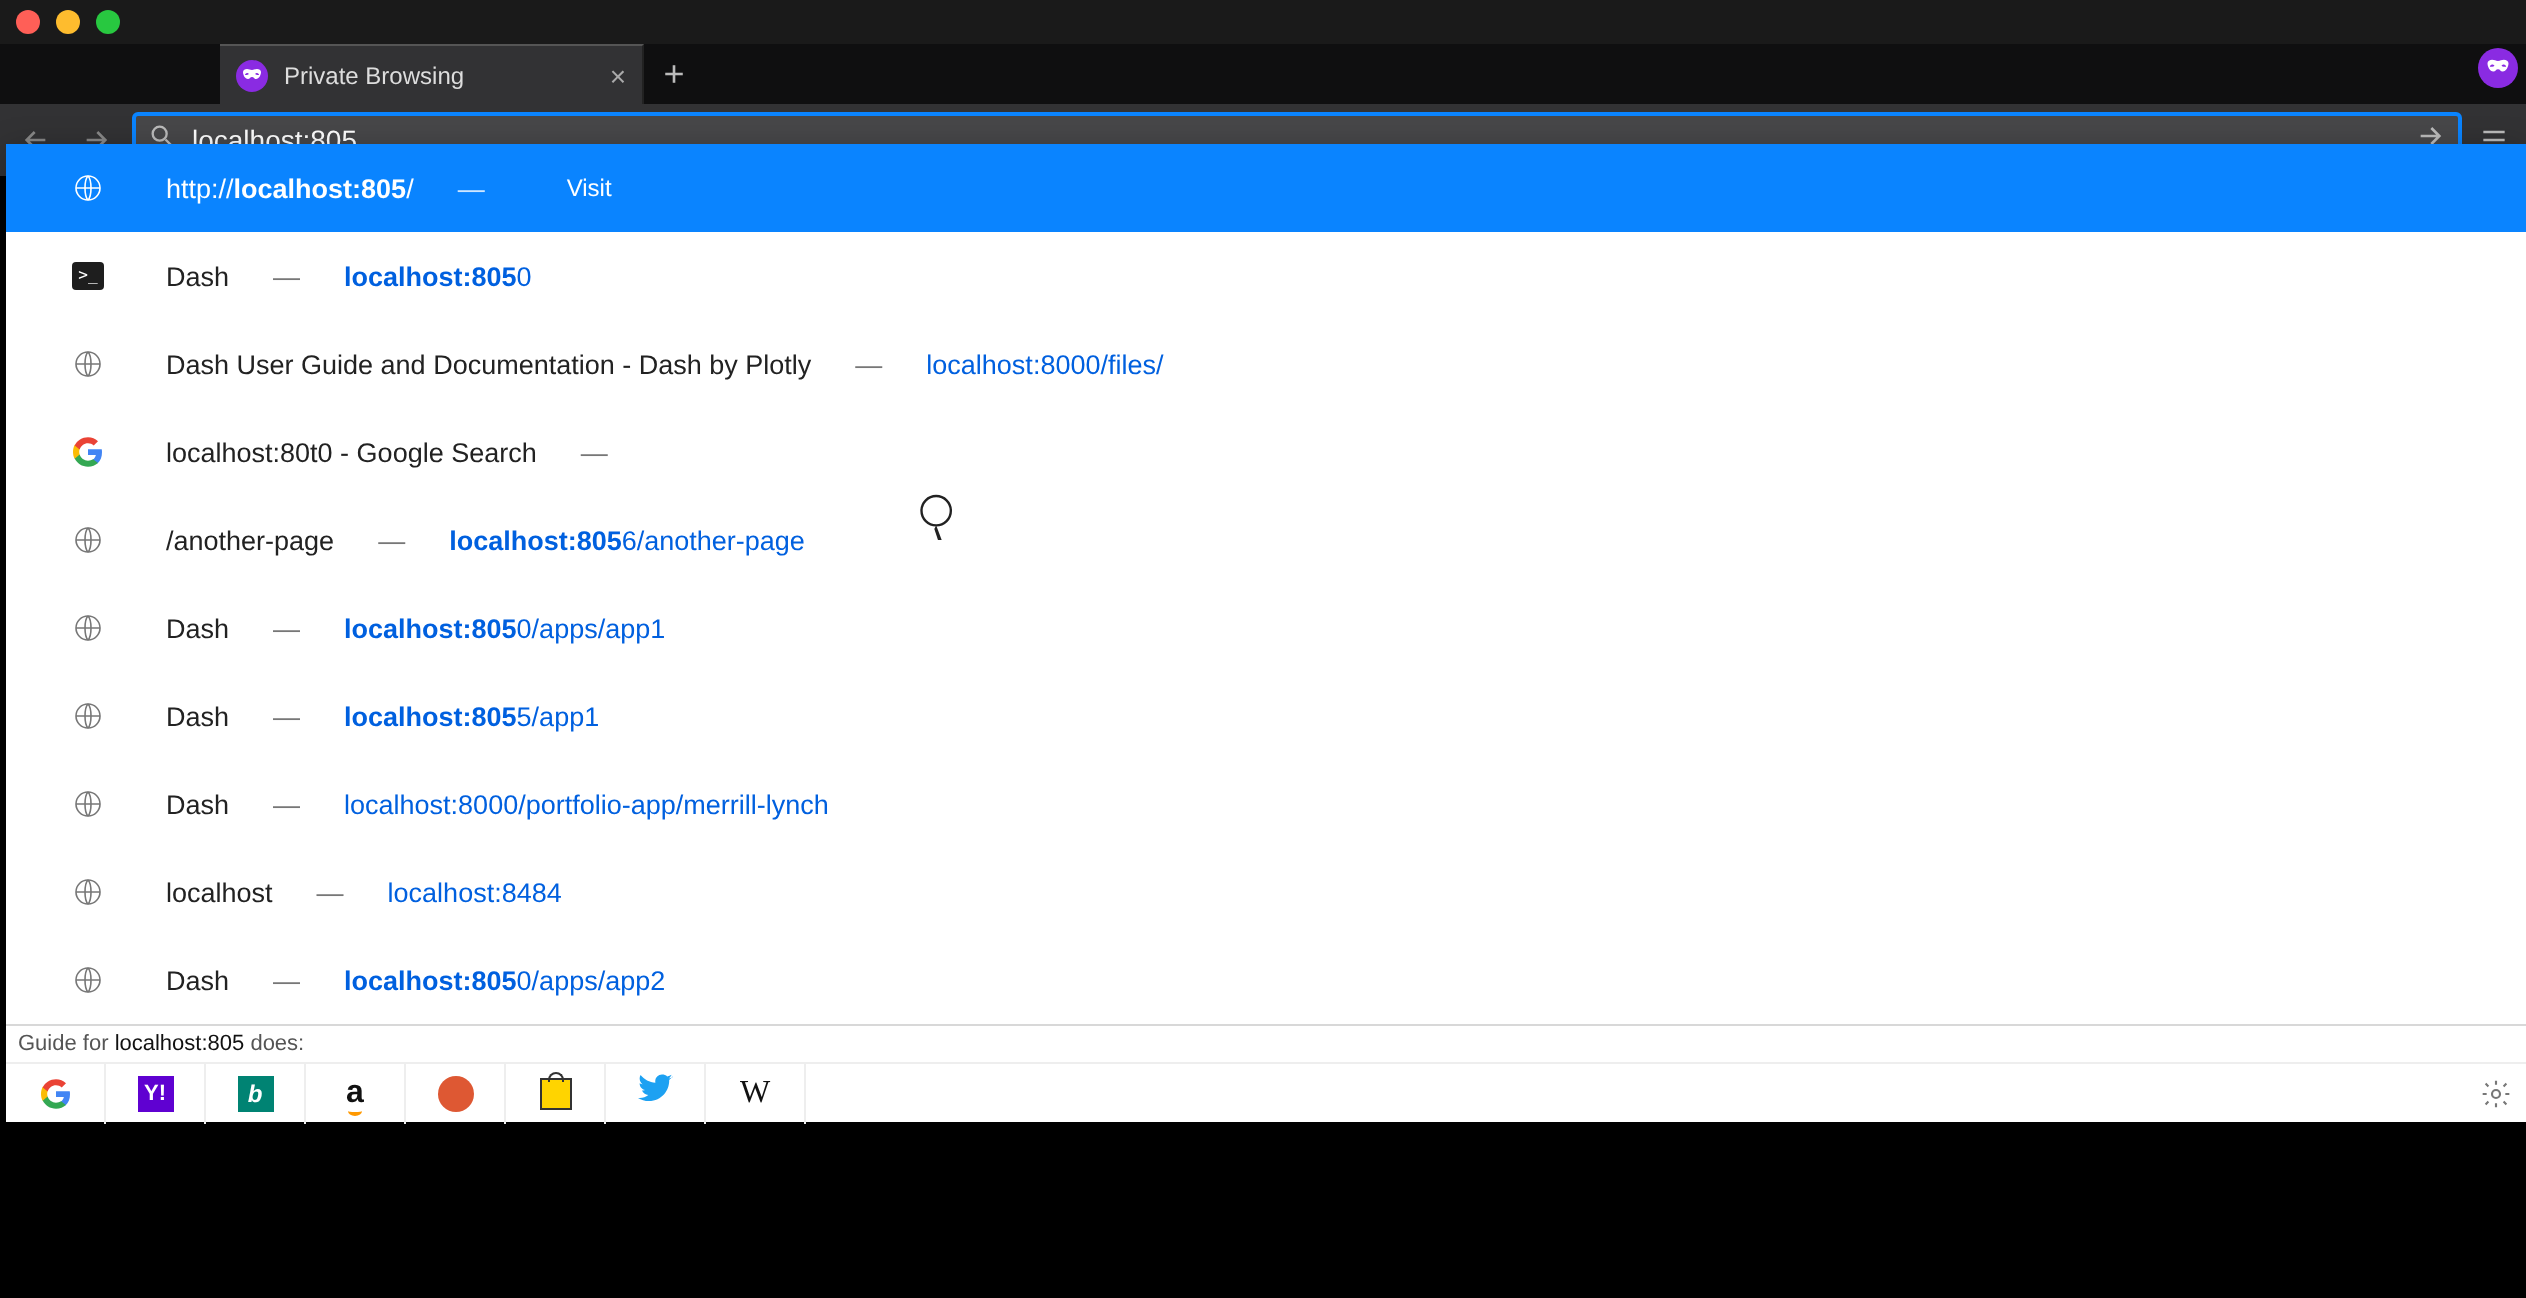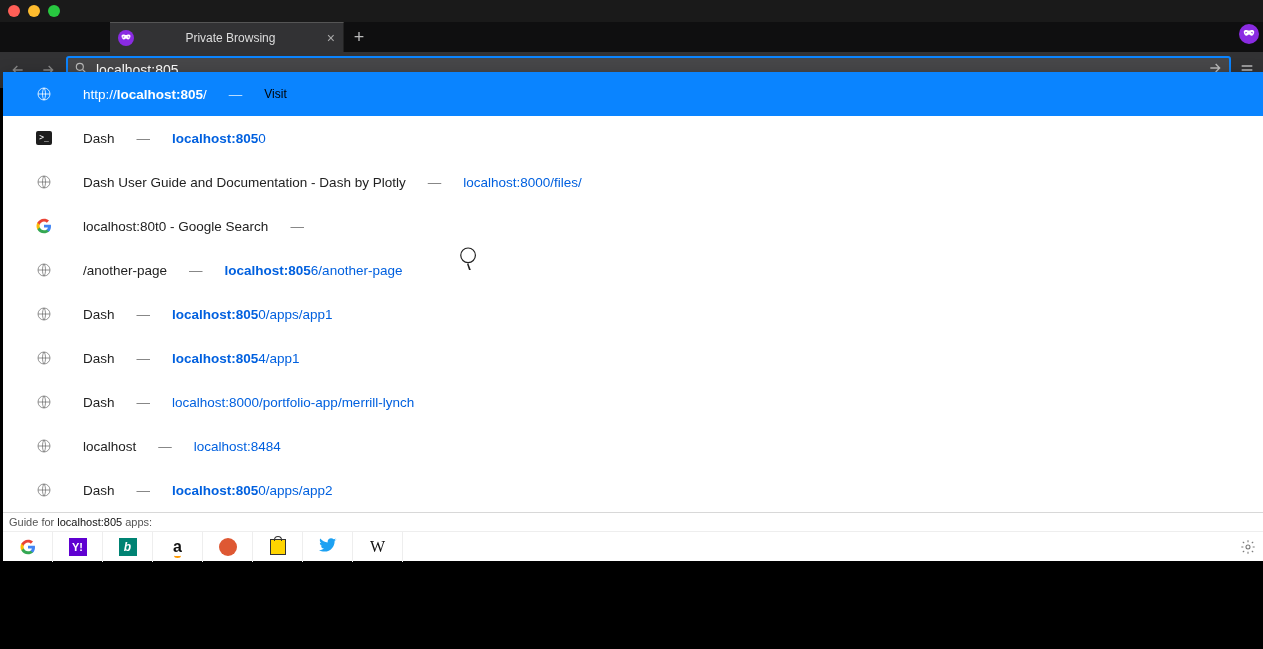--- a/index.html
+++ b/index.html
@@ -6,21 +6,21 @@
   html, body { width: 1263px; height: 649px; background: #000; overflow: hidden; }
 
   
   .titlebar { height: 22px; background: #1a1a1a; display: flex; align-items: center; padding-left: 8px; }
   .traffic { display: flex; gap: 8px; }
   .dot { width: 12px; height: 12px; border-radius: 50%; }
   .dot.red { background: #ff5f57; }
   .dot.yellow { background: #febc2e; }
   .dot.green { background: #28c840; }
   .tabstrip { height: 30px; background: #0f0f10; display: flex; align-items: stretch; padding-left: 110px; position: relative;}
-  .tab { width: 234px; background: #323234; display: flex; align-items: center; color: #ddd; font-size: 12px; padding: 0 8px; gap: 8px; border-top: 1px solid #555; border-right: 1px solid #222; text-align: center;}
+  .tab { width: 212px; background: #323234; display: flex; align-items: center; color: #ddd; font-size: 12px; padding: 0 8px; gap: 8px; border-top: 1px solid #555; border-right: 1px solid #222;}
   .tab .mask-icon { width: 16px; height: 16px; background: #8a2be2; border-radius: 50%; display:flex; align-items:center; justify-content:center;}
   .tab .mask-icon svg { width: 12px; height: 12px; fill: #fff;}
   .tab .label { flex: 1; }
   .tab .close { color: #aaa; font-size: 14px; cursor: pointer;}
   .newtab { width: 30px; display:flex; align-items:center; justify-content:center; color:#bbb; font-size:18px; cursor:pointer;}
   .top-right-mask { position:absolute; right:4px; top:2px; width:20px; height:20px; background:#8a2be2; border-radius:50%; display:flex; align-items:center; justify-content:center;}
   .top-right-mask svg { width:14px; height:14px; fill:#fff; }
 
   
   .navrow { height: 36px; background: #323234; display: flex; align-items: center; padding: 0 6px; gap: 6px; }
@@ -33,21 +33,21 @@
 
   
   .dropdown { position:absolute; left:3px; top:72px; right:0; background:#fff; box-shadow: 0 4px 16px rgba(0,0,0,.3); }
   .sugg-row { display:flex; align-items:center; height:44px; padding-left: 58px; font-size:13.5px; color:#222; gap:22px; cursor:pointer;}
   .sugg-row.selected { background:#0a84ff; color:#fff; }
   .sugg-row .icon { width:18px; height:18px; display:flex; align-items:center; justify-content:center; margin-left:-26px; margin-right:8px; }
   .sugg-row .title { white-space:nowrap; }
   .sugg-row .dash { color:#777; }
   .sugg-row.selected .dash { color: rgba(255,255,255,0.8); }
   .sugg-row .url { color:#0060df; }
-  .sugg-row .visit { color:#000000; font-size:12px; }
+  .sugg-row .visit { color:#ffffff; font-size:12px;margin-left:19px; }
   .url .bold { font-weight:600; }
 
   .globe-icon svg { width:16px; height:16px; stroke:#777; fill:none; stroke-width:1.2;}
   .selected .globe-icon svg { stroke:#fff; }
   .terminal-icon { width:16px; height:14px; background:#1e1e1e; border-radius:2px; display:flex; align-items:center; justify-content:center;}
   .terminal-icon::after { content:">_"; color:#fff; font-size:8px; font-family:monospace; line-height:1; }
   .google-g { width:16px; height:16px; }
 
   
   .searchwith-label { padding: 3px 6px; font-size:11px; color:#555; border-top:1px solid #d8d8d8;}
@@ -245,21 +245,21 @@
 
   <div class="sugg-row">
     <span class="icon globe-icon">
         <svg viewBox="0 0 24 24">
           <circle cx="12" cy="12" r="9"></circle>
           <path d="M3 12h18M12 3c3 3 3 15 0 18M12 3c-3 3-3 15 0 18"></path>
         </svg>
       </span>
     <span class="title">Dash</span>
     <span class="dash">—</span>
-    <span class="url"><span class="bold">localhost:805</span><span>4/app1</span></span>
+    <span class="url"><span class="bold">localhost:805</span><span>5/app1</span></span>
   </div>
 
   <div class="sugg-row">
     <span class="icon globe-icon">
         <svg viewBox="0 0 24 24">
           <circle cx="12" cy="12" r="9"></circle>
           <path d="M3 12h18M12 3c3 3 3 15 0 18M12 3c-3 3-3 15 0 18"></path>
         </svg>
       </span>
     <span class="title">Dash</span>
@@ -285,21 +285,21 @@
           <circle cx="12" cy="12" r="9"></circle>
           <path d="M3 12h18M12 3c3 3 3 15 0 18M12 3c-3 3-3 15 0 18"></path>
         </svg>
       </span>
     <span class="title">Dash</span>
     <span class="dash">—</span>
     <span class="url"><span class="bold">localhost:805</span><span>0/apps/app2</span></span>
   </div>
 
   <div class="searchwith-label">
-    <span>Guide for </span><span class="q">localhost:805</span><span> apps:</span>
+    <span>Guide for </span><span class="q">localhost:805</span><span> does:</span>
   </div>
   <div class="engine-row">
     <div class="engine">
       <svg class="google-g" viewBox="0 0 48 48" width="18" height="18">
           <path fill="#4285F4" d="M45 24.5c0-1.6-.1-3-.4-4.5H24v8.5h11.8c-.5 2.8-2.1 5.2-4.5 6.8v5.6h7.3C42.9 37 45 31.3 45 24.5z"></path>
           <path fill="#34A853" d="M24 46c6.1 0 11.2-2 14.9-5.5l-7.3-5.6c-2 1.4-4.6 2.2-7.6 2.2-5.8 0-10.8-3.9-12.5-9.2H4v5.8C7.7 41 15.2 46 24 46z"></path>
           <path fill="#FBBC05" d="M11.5 27.9c-.5-1.4-.7-2.9-.7-4.4s.3-3 .7-4.4v-5.8H4C2.4 16.7 1.5 20.2 1.5 24s.9 7.3 2.5 10.3l7.5-6.4z"></path>
           <path fill="#EA4335" d="M24 10.8c3.3 0 6.3 1.1 8.6 3.4l6.4-6.4C34.9 4 29.9 2 24 2 15.2 2 7.7 7 4 14.3l7.5 5.8C13.2 14.8 18.2 10.8 24 10.8z"></path>
         </svg>
     </div>

